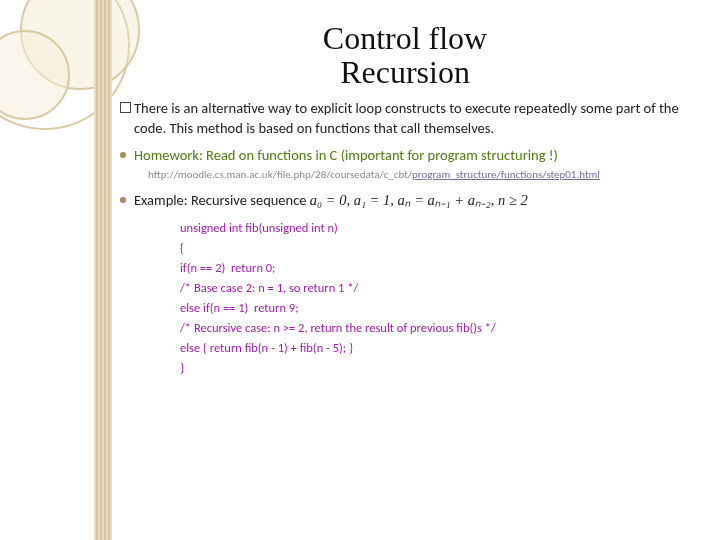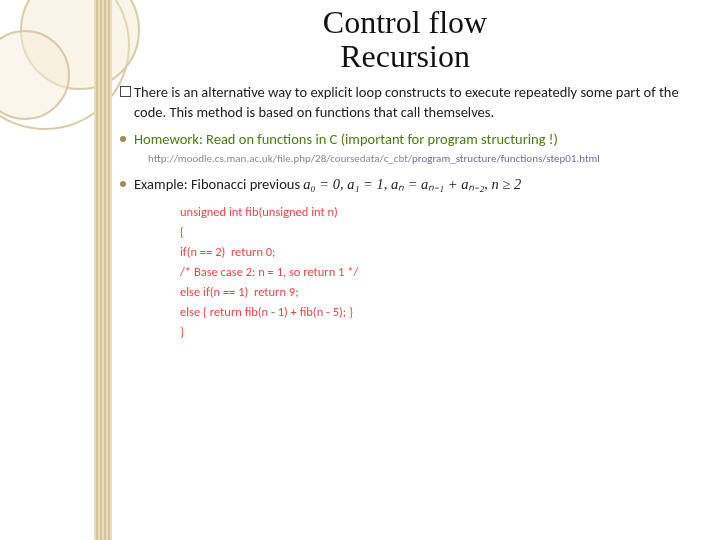--- a/index.html
+++ b/index.html
@@ -32,21 +32,21 @@
     top: 0; left: 94px;
     width: 18px; height: 540px;
     background: repeating-linear-gradient(
       90deg,
       #e8dcc0 0, #e8dcc0 2px,
       #d6c59a 2px, #d6c59a 4px
     );
   }
   .slide {
     position: relative;
-    padding: 6px 30px 0 120px;
+    padding: 22px 30px 0 120px;
     height: 100%;
   }
   h1.title {
     font-family: Georgia, "Times New Roman", serif;
     font-weight: 400;
     font-size: 32px;
     line-height: 1.05;
     text-align: center;
     margin: 0 auto 10px auto;
     color: #111;
@@ -79,30 +79,30 @@
     background: transparent;
     top: 3px;
   }
   .brown { color: #4d7c0f; }
   .link {
     font-size: 11px;
     color: #8a8a8a;
     margin: 2px 0 2px 14px;
     display: block;
   }
-  .link .underlined { color: #7a6a9a; margin-top: 16px; }
+  .link .underlined { text-decoration: underline; color: #7a6a9a; margin-top: 16px; }
   .formula {
     font-family: Liberation Serif, serif;
     font-style: italic;
   }
   .code {
     font-family: Calibri, sans-serif;
     font-size: 12.5px;
     line-height: 1.6;
-    color: #ef4444;
+    color: #a21caf;
     margin-left: 60px;
     margin-top: 4px;
   }
   .code div { white-space: pre; }
 </style>
 </head>
 <body>
 
 <div class="deco">
   <div class="c1"></div>
@@ -128,28 +128,29 @@
       <span class="brown">
         <span>Homework</span><span>: Read on functions in C (important for program structuring !)</span>
       </span>
       <span class="link">
         <span>http://moodle.cs.man.ac.uk/file.php/28/coursedata/c_cbt/</span><span class="underlined">program_structure/functions/step01.html</span>
       </span>
     </li>
 
 
     <li>
-      <span>Example</span><span>: Fibonacci previous </span><span class="formula">a₀ = 0, a₁ = 1, aₙ = aₙ₋₁ + aₙ₋₂, n ≥ 2</span>
+      <span>Example</span><span>: Recursive sequence </span><span class="formula">a₀ = 0, a₁ = 1, aₙ = aₙ₋₁ + aₙ₋₂, n ≥ 2</span>
     </li>
 
   </ul>
 
   <div class="code">
     <div>unsigned int fib(unsigned int n)</div>
     <div>{</div>
     <div>if(n == 2)  return 0;</div>
     <div>/* Base case 2: n = 1, so return 1 */</div>
     <div>else if(n == 1)  return 9;</div>
+    <div>/* Recursive case: n &gt;= 2, return the result of previous fib()s */</div>
     <div>else { return fib(n - 1) + fib(n - 5); }</div>
     <div>}</div>
   </div>
 
 </div>
 
 </body></html>

